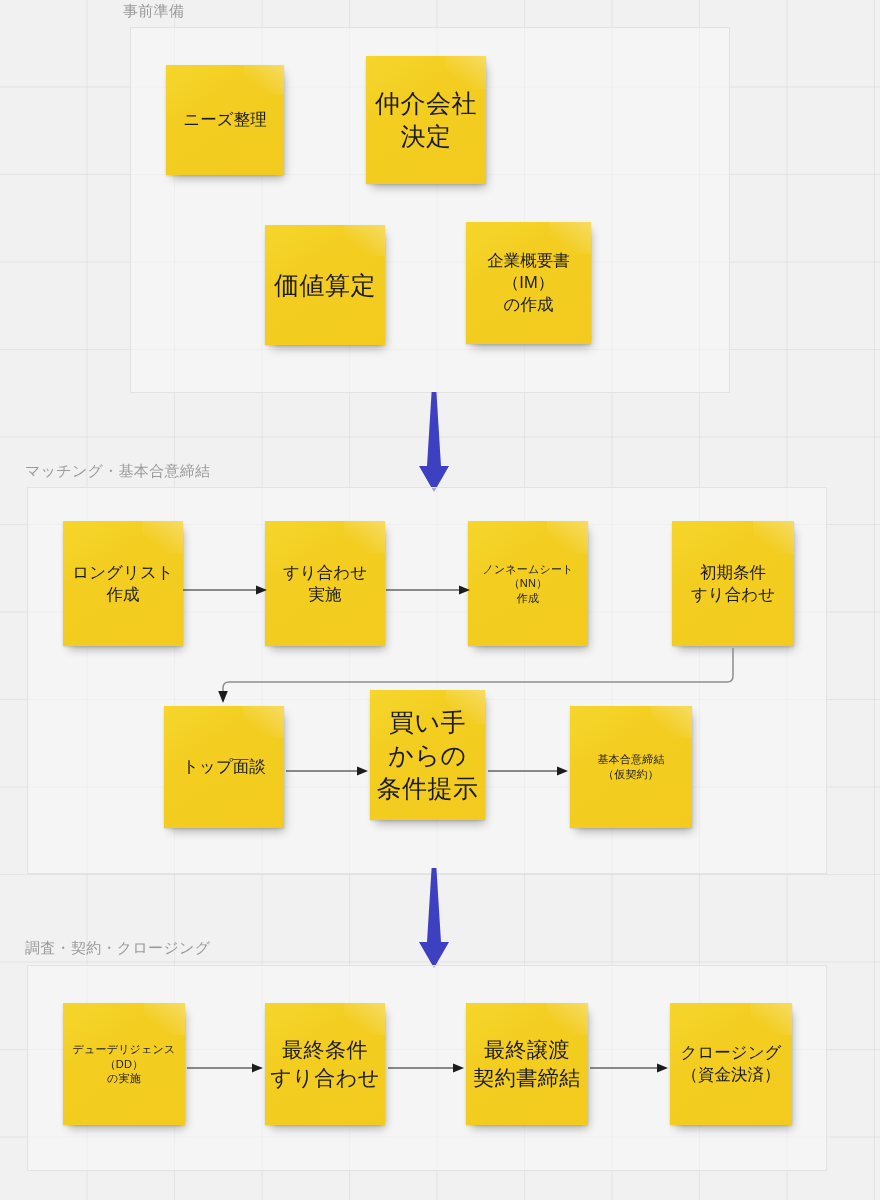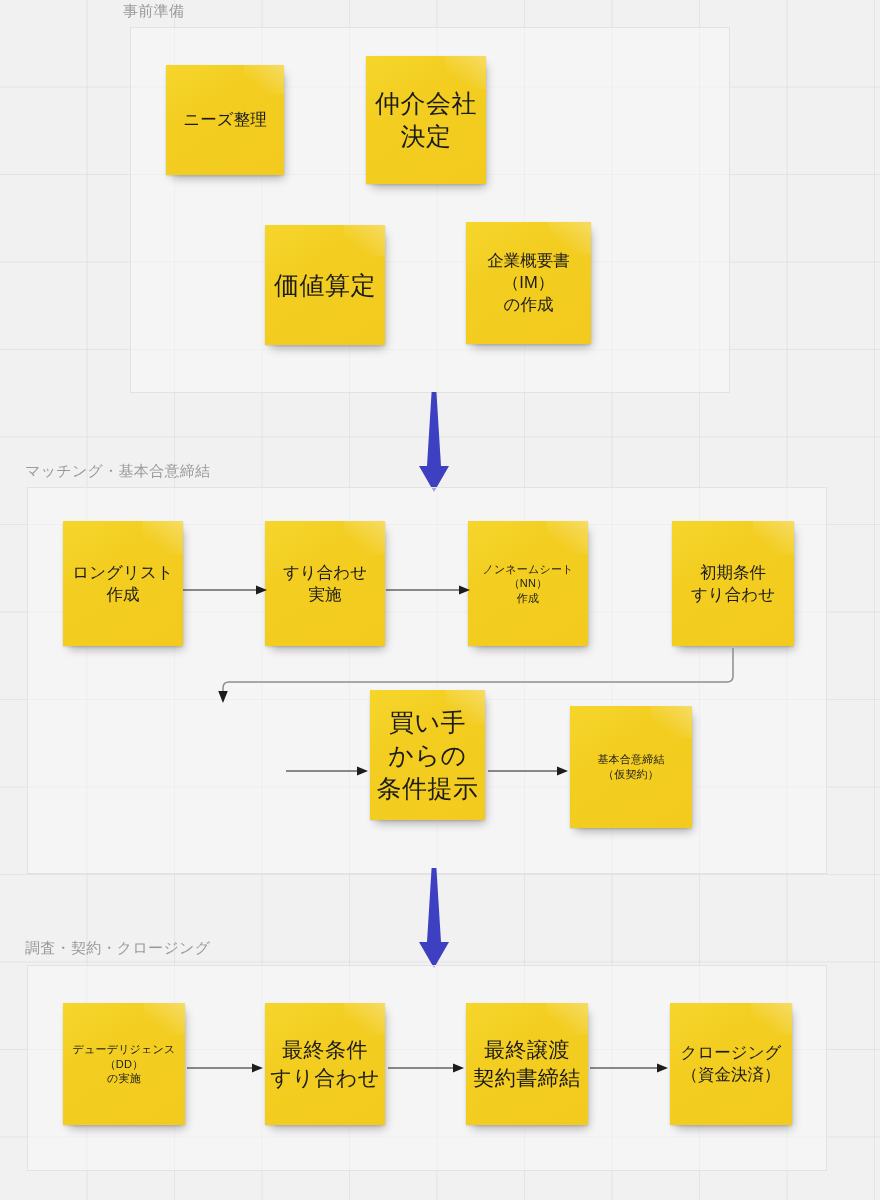--- a/index.html
+++ b/index.html
@@ -142,20 +142,21 @@
     </svg>
   </div>
 
   <div class="elbow" style="left:216px; top:648px; width:525px; height:56px;">
     <svg width="525" height="56" viewBox="0 0 525 56">
       <path d="M517 0 L517 28 Q517 34 511 34 L13 34 Q7 34 7 40 L7 44" fill="none" stroke="#8d8d8d" stroke-width="1.5"></path>
       <polygon points="2.2,43 11.8,43 7,55" fill="#1c1c1c"></polygon>
     </svg>
   </div>
 
+  <div class="note md" style="left:164px; top:706px; width:120px; height:122px;">トップ面談</div>
 
   <div class="note xl" style="left:370px; top:662px; width:115px; height:130px;margin-top:28px;">買い手
 からの
 条件提示</div>
 
   <div class="note sm" style="left:570px; top:706px; width:122px; height:122px;">基本合意締結
 （仮契約）</div>
 
   <div class="harrow" style="left:286px; top:766px; width:82px; height:10px;">
     <svg width="82" height="10" viewBox="0 0 82 10">

